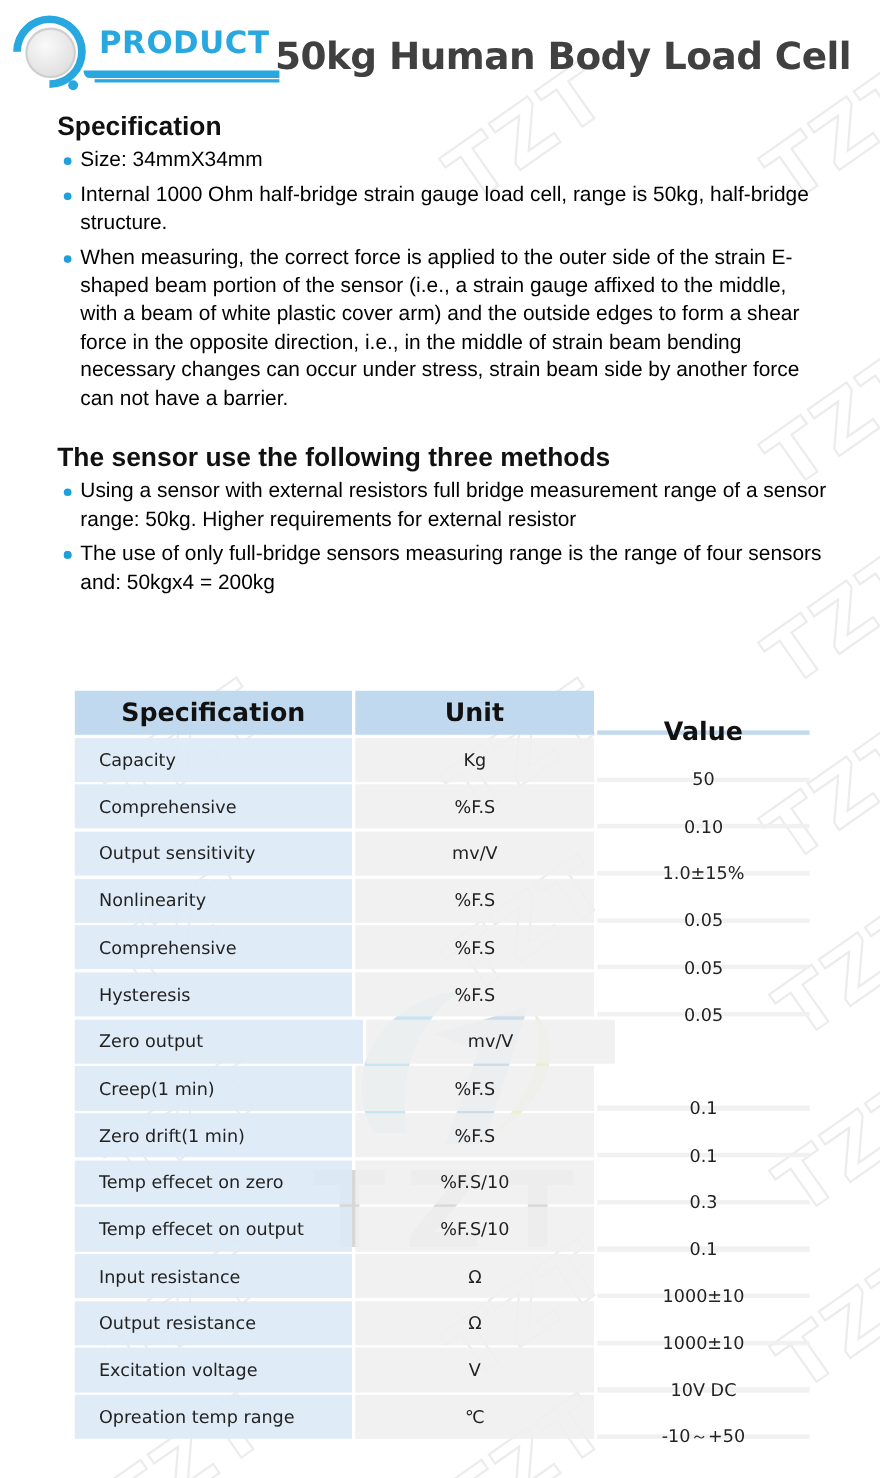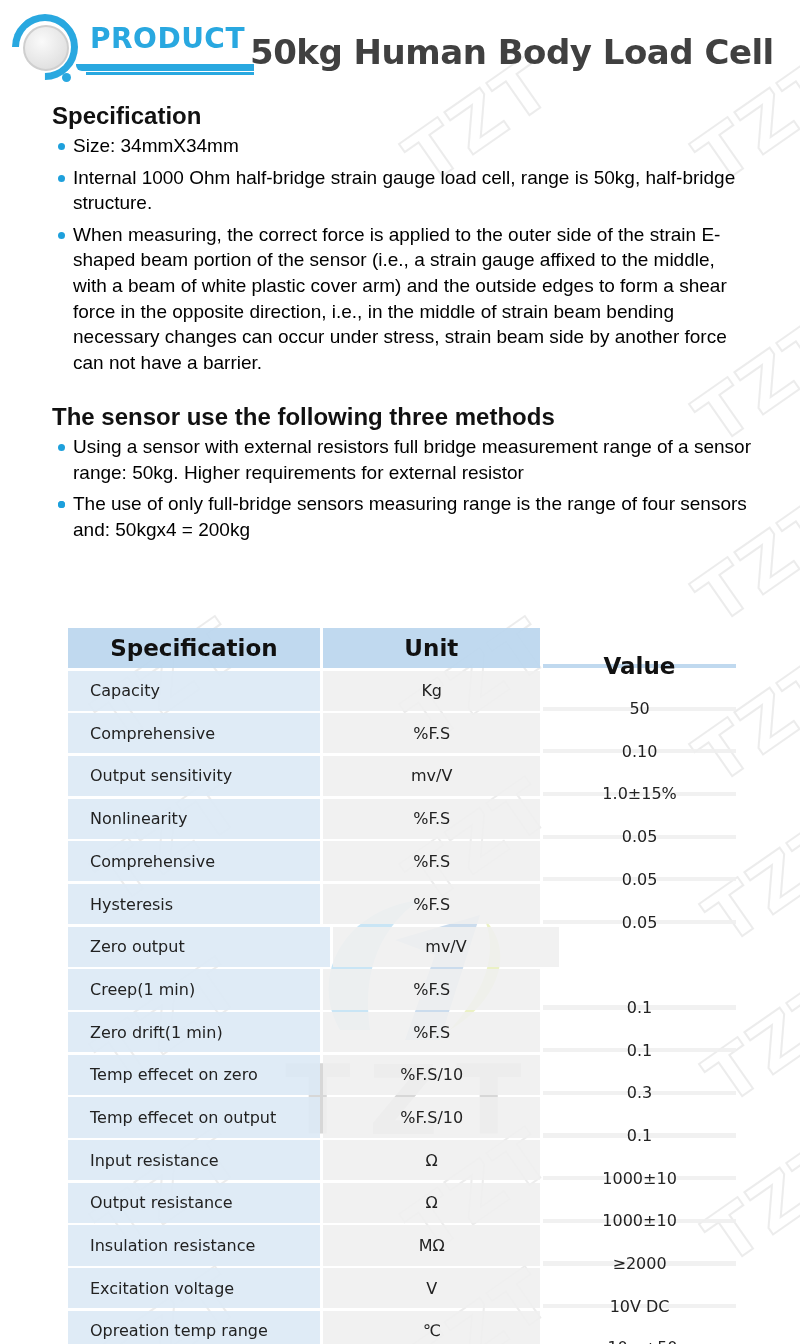--- a/index.html
+++ b/index.html
@@ -170,25 +170,20 @@
     <div class="cell c1">Input resistance</div>
     <div class="cell c2">Ω</div>
     <div class="cell c3">1000±10</div>
   </div>
   <div class="row">
     <div class="cell c1">Output resistance</div>
     <div class="cell c2">Ω</div>
     <div class="cell c3">1000±10</div>
   </div>
   <div class="row">
-    <div class="cell c1">Insulation resistance</div>
-    <div class="cell c2">MΩ</div>
-    <div class="cell c3">≥2000</div>
-  </div>
-  <div class="row">
     <div class="cell c1">Excitation voltage</div>
     <div class="cell c2">V</div>
     <div class="cell c3">10V DC</div>
   </div>
   <div class="row">
     <div class="cell c1">Opreation temp range</div>
     <div class="cell c2">℃</div>
     <div class="cell c3">-10～+50</div>
   </div>
 </div>

